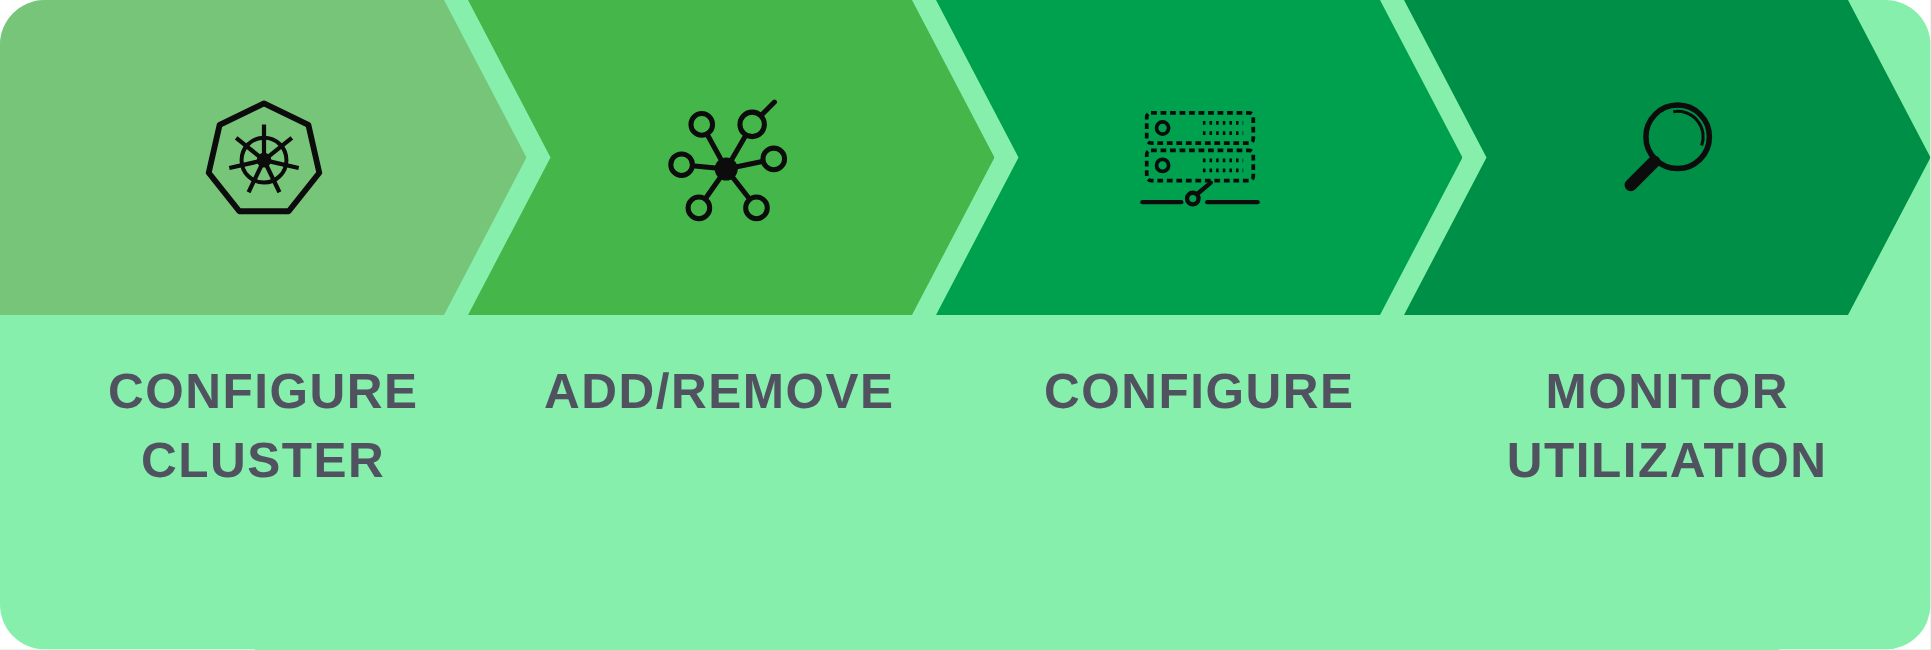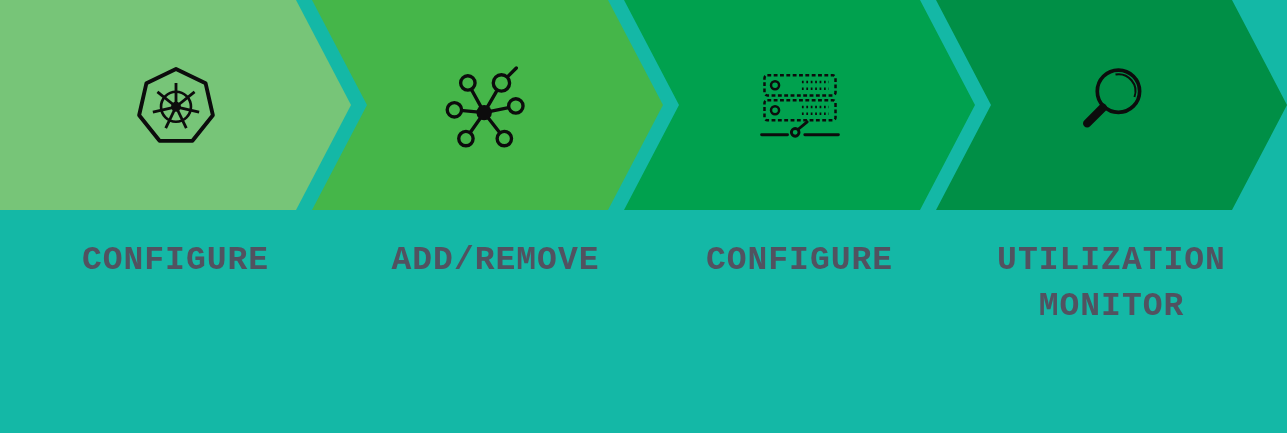--- a/index.html
+++ b/index.html
@@ -1,22 +1,23 @@
 <!DOCTYPE html>
 <html><head>
 <meta charset="utf-8">
 <style>
   html, body { margin: 0; padding: 0; background: #ffffff; }
   .canvas {
     position: relative;
     width: 1287px;
     height: 433px;
-    background: #14b8a6;
+    background: #86efac;
     overflow: hidden;
-    font-family: Liberation Mono, monospace;
+    font-family: Liberation Sans, sans-serif;
+    border-radius: 30px;
   }
   .chevrons { position: absolute; top: 0; left: 0; width: 100%; height: 210px; }
   .chev {
     position: absolute;
     top: 0;
     height: 210px;
     width: 351px;
     display: flex;
     align-items: center;
     justify-content: center;
@@ -39,21 +40,21 @@
     position: absolute;
     top: 0;
     width: 351px;
     text-align: center;
     font-weight: bold;
     font-size: 33px;
     line-height: 46px;
     letter-spacing: 1px;
   }
   .lbl-1 { left: 0; }
-  .lbl-2 { left: 320px; text-align: center; }
+  .lbl-2 { left: 304px; text-align: center; }
   .lbl-3 { left: 624px; }
   .lbl-4 { left: 936px; }
 </style>
 </head>
 <body>
 
 <div class="canvas">
 
   <div class="chevrons" style="color: rgb(12, 12, 12);">
 
@@ -126,26 +127,27 @@
         <path d="M 53.8,16.8 A 18.5,18.5 0 0 1 74.4,41.3" fill="none" stroke="currentColor" stroke-width="2.2"></path>
         <line x1="40" y1="53" x2="23" y2="70" stroke="currentColor" stroke-width="9" stroke-linecap="round"></line>
       </svg>
     </div>
 
   </div>
 
   <div class="labels" style="color: rgb(81, 82, 96);">
     <div class="step-label lbl-1">
       <div>CONFIGURE</div>
+      <div>CLUSTER</div>
     </div>
     <div class="step-label lbl-2">
       <div>ADD/REMOVE</div>
     </div>
     <div class="step-label lbl-3">
       <div>CONFIGURE</div>
     </div>
     <div class="step-label lbl-4">
+      <div>MONITOR</div>
       <div>UTILIZATION</div>
-      <div>MONITOR</div>
     </div>
   </div>
 
 </div>
 
 </body></html>

